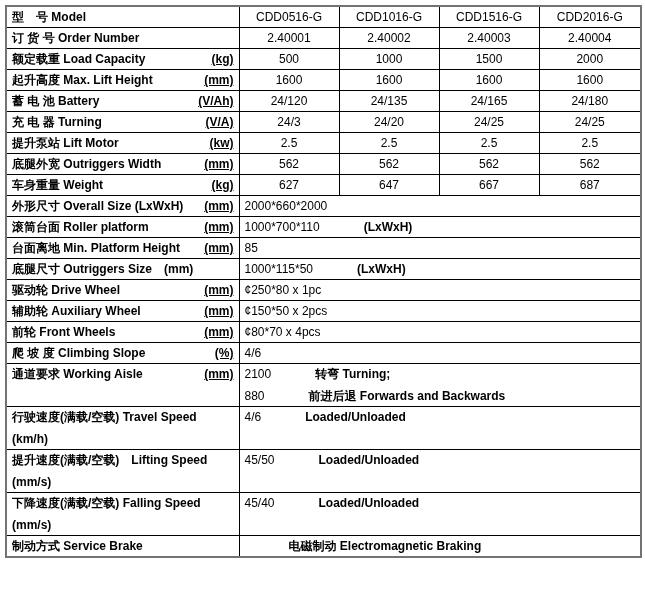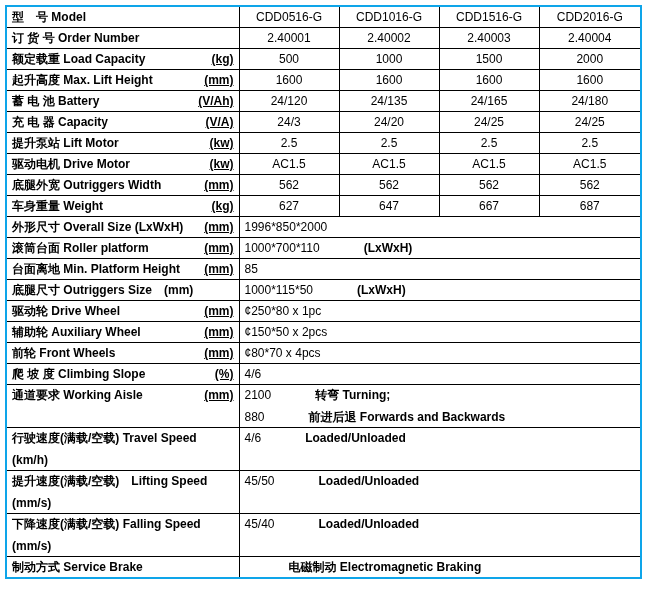--- a/index.html
+++ b/index.html
@@ -15,21 +15,21 @@
     position: relative;
     overflow: hidden;
   }
   table.spec {
     position: absolute;
     left: 5px;
     top: 5px;
     width: 635px;
     border-collapse: collapse;
     table-layout: fixed;
-    border: 2px solid #0ea5e9;
+    border: 2px solid #737373;
   }
   table.spec td {
     border: 1px solid #000;
     vertical-align: top;
     padding: 2px 5px;
     font-size: 12px;
     line-height: 16px;
     overflow: hidden;
     white-space: nowrap;
   }
@@ -123,21 +123,21 @@
           </div>
         </td>
         <td class="value-cell"><span>24/120</span></td>
         <td class="value-cell"><span>24/135</span></td>
         <td class="value-cell"><span>24/165</span></td>
         <td class="value-cell"><span>24/180</span></td>
       </tr>
       <tr>
         <td class="label-cell">
           <div class="cell-line">
-            <span class="label-text">充 电 器 Capacity</span>
+            <span class="label-text">充 电 器 Turning</span>
             <span class="unit">(V/A)</span>
           </div>
         </td>
         <td class="value-cell"><span>24/3</span></td>
         <td class="value-cell"><span>24/20</span></td>
         <td class="value-cell"><span>24/25</span></td>
         <td class="value-cell"><span>24/25</span></td>
       </tr>
       <tr>
         <td class="label-cell">
@@ -147,32 +147,20 @@
           </div>
         </td>
         <td class="value-cell"><span>2.5</span></td>
         <td class="value-cell"><span>2.5</span></td>
         <td class="value-cell"><span>2.5</span></td>
         <td class="value-cell"><span>2.5</span></td>
       </tr>
       <tr>
         <td class="label-cell">
           <div class="cell-line">
-            <span class="label-text">驱动电机 Drive Motor</span>
-            <span class="unit">(kw)</span>
-          </div>
-        </td>
-        <td class="value-cell"><span>AC1.5</span></td>
-        <td class="value-cell"><span>AC1.5</span></td>
-        <td class="value-cell"><span>AC1.5</span></td>
-        <td class="value-cell"><span>AC1.5</span></td>
-      </tr>
-      <tr>
-        <td class="label-cell">
-          <div class="cell-line">
             <span class="label-text">底腿外宽 Outriggers Width</span>
             <span class="unit">(mm)</span>
           </div>
         </td>
         <td class="value-cell"><span>562</span></td>
         <td class="value-cell"><span>562</span></td>
         <td class="value-cell"><span>562</span></td>
         <td class="value-cell"><span>562</span></td>
       </tr>
       <tr>
@@ -189,21 +177,21 @@
       </tr>
       <tr>
         <td class="label-cell">
           <div class="cell-line">
             <span class="label-text">外形尺寸 Overall Size (LxWxH)</span>
             <span class="unit">(mm)</span>
           </div>
         </td>
         <td class="value-cell merged" colspan="4">
           <div class="cell-line">
-            <span class="seg">1996*850*2000</span>
+            <span class="seg">2000*660*2000</span>
           </div>
         </td>
       </tr>
       <tr>
         <td class="label-cell">
           <div class="cell-line">
             <span class="label-text">滚筒台面 Roller platform</span>
             <span class="unit">(mm)</span>
           </div>
         </td>

